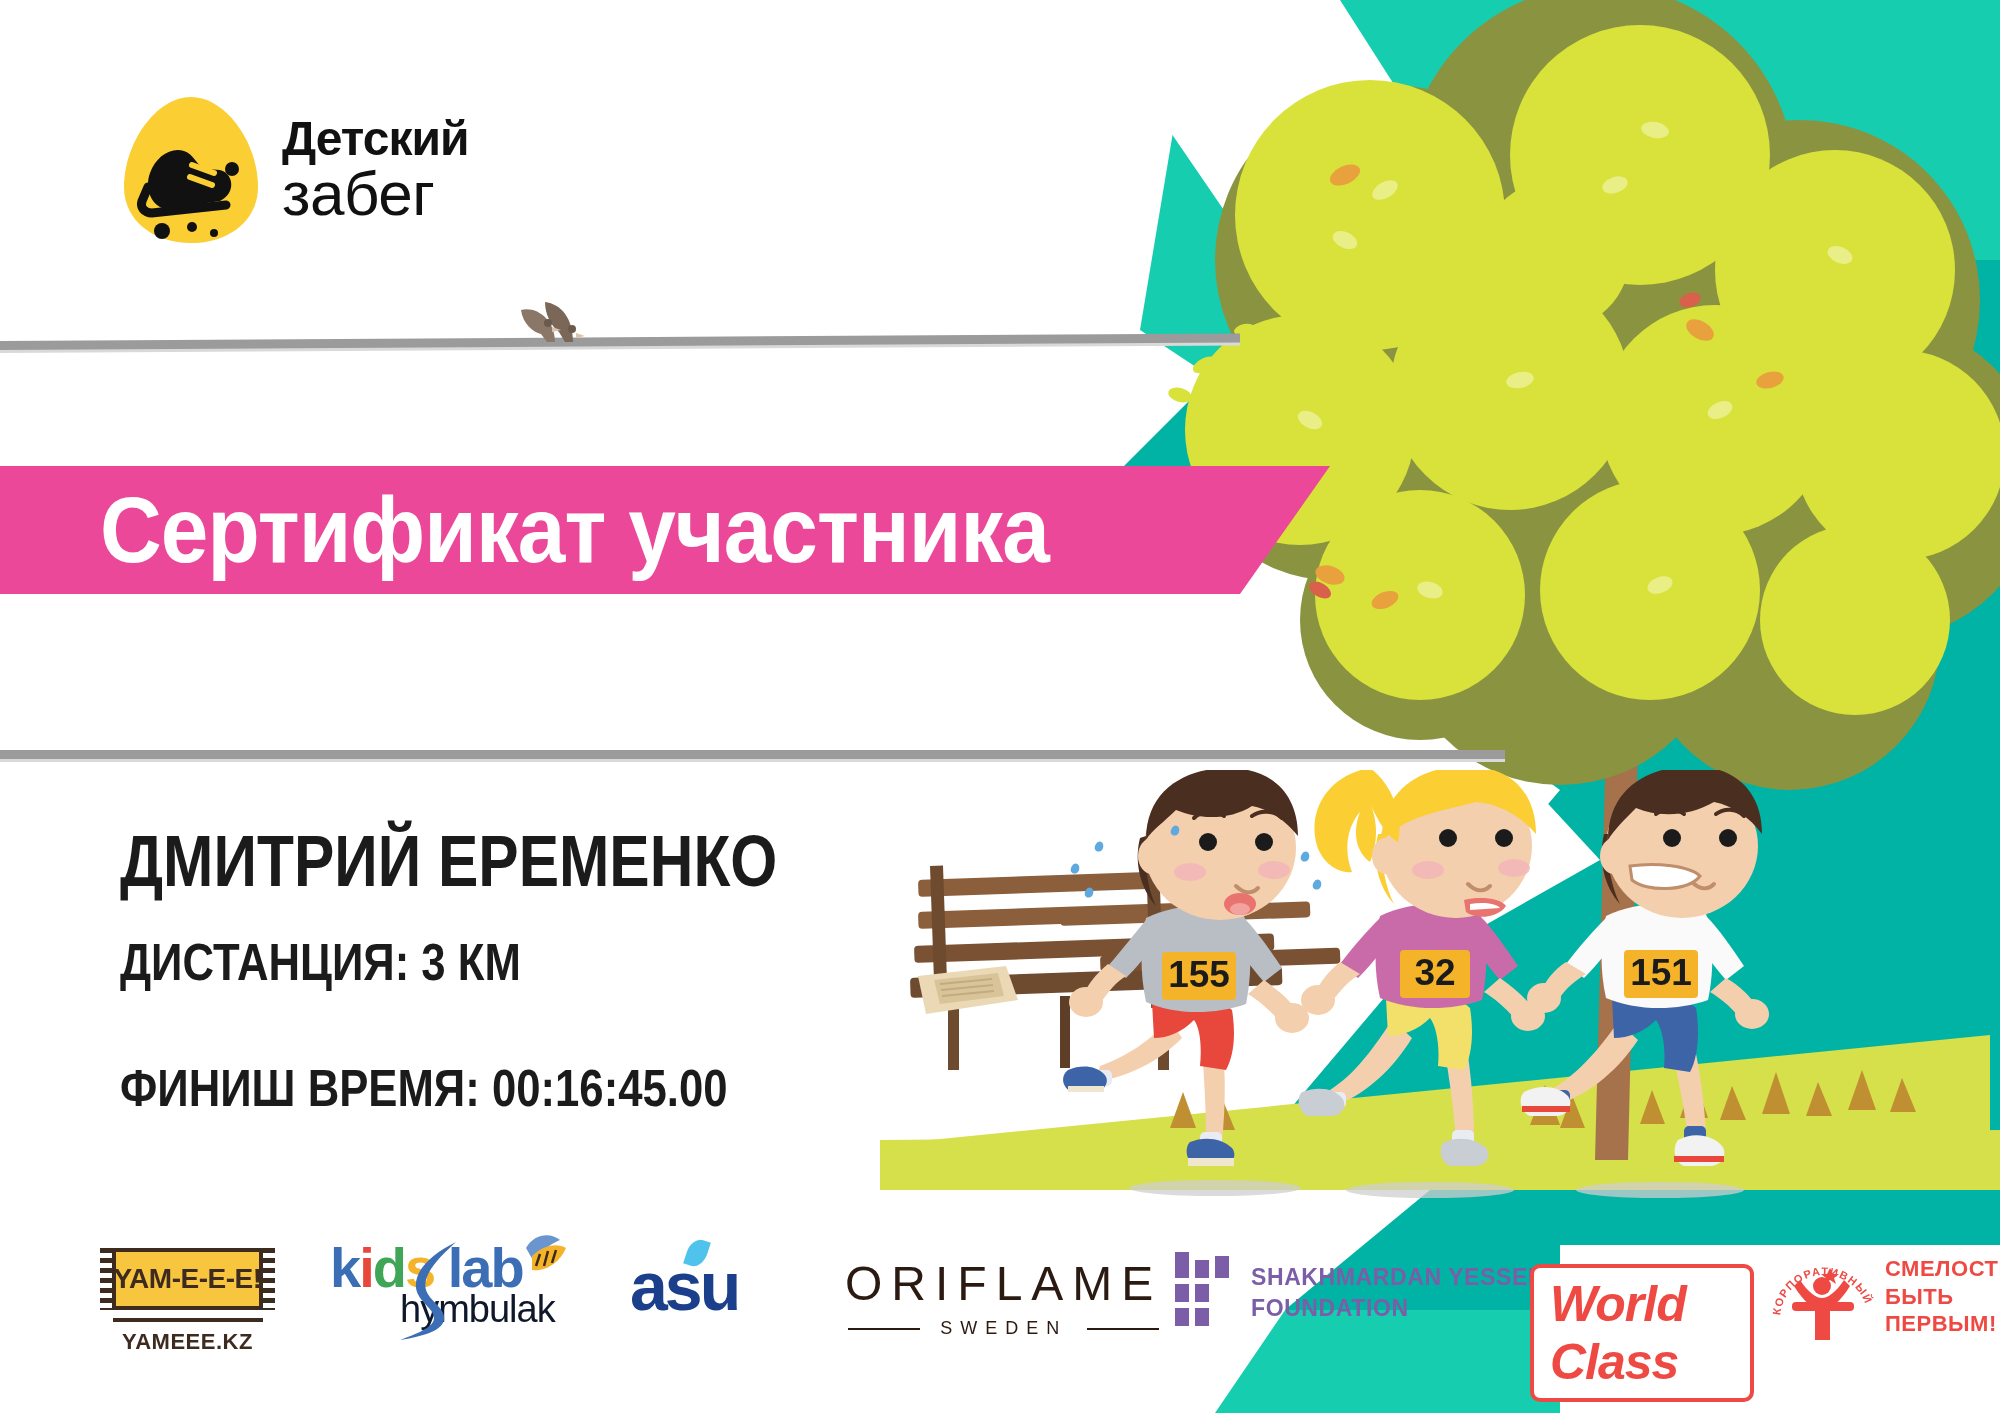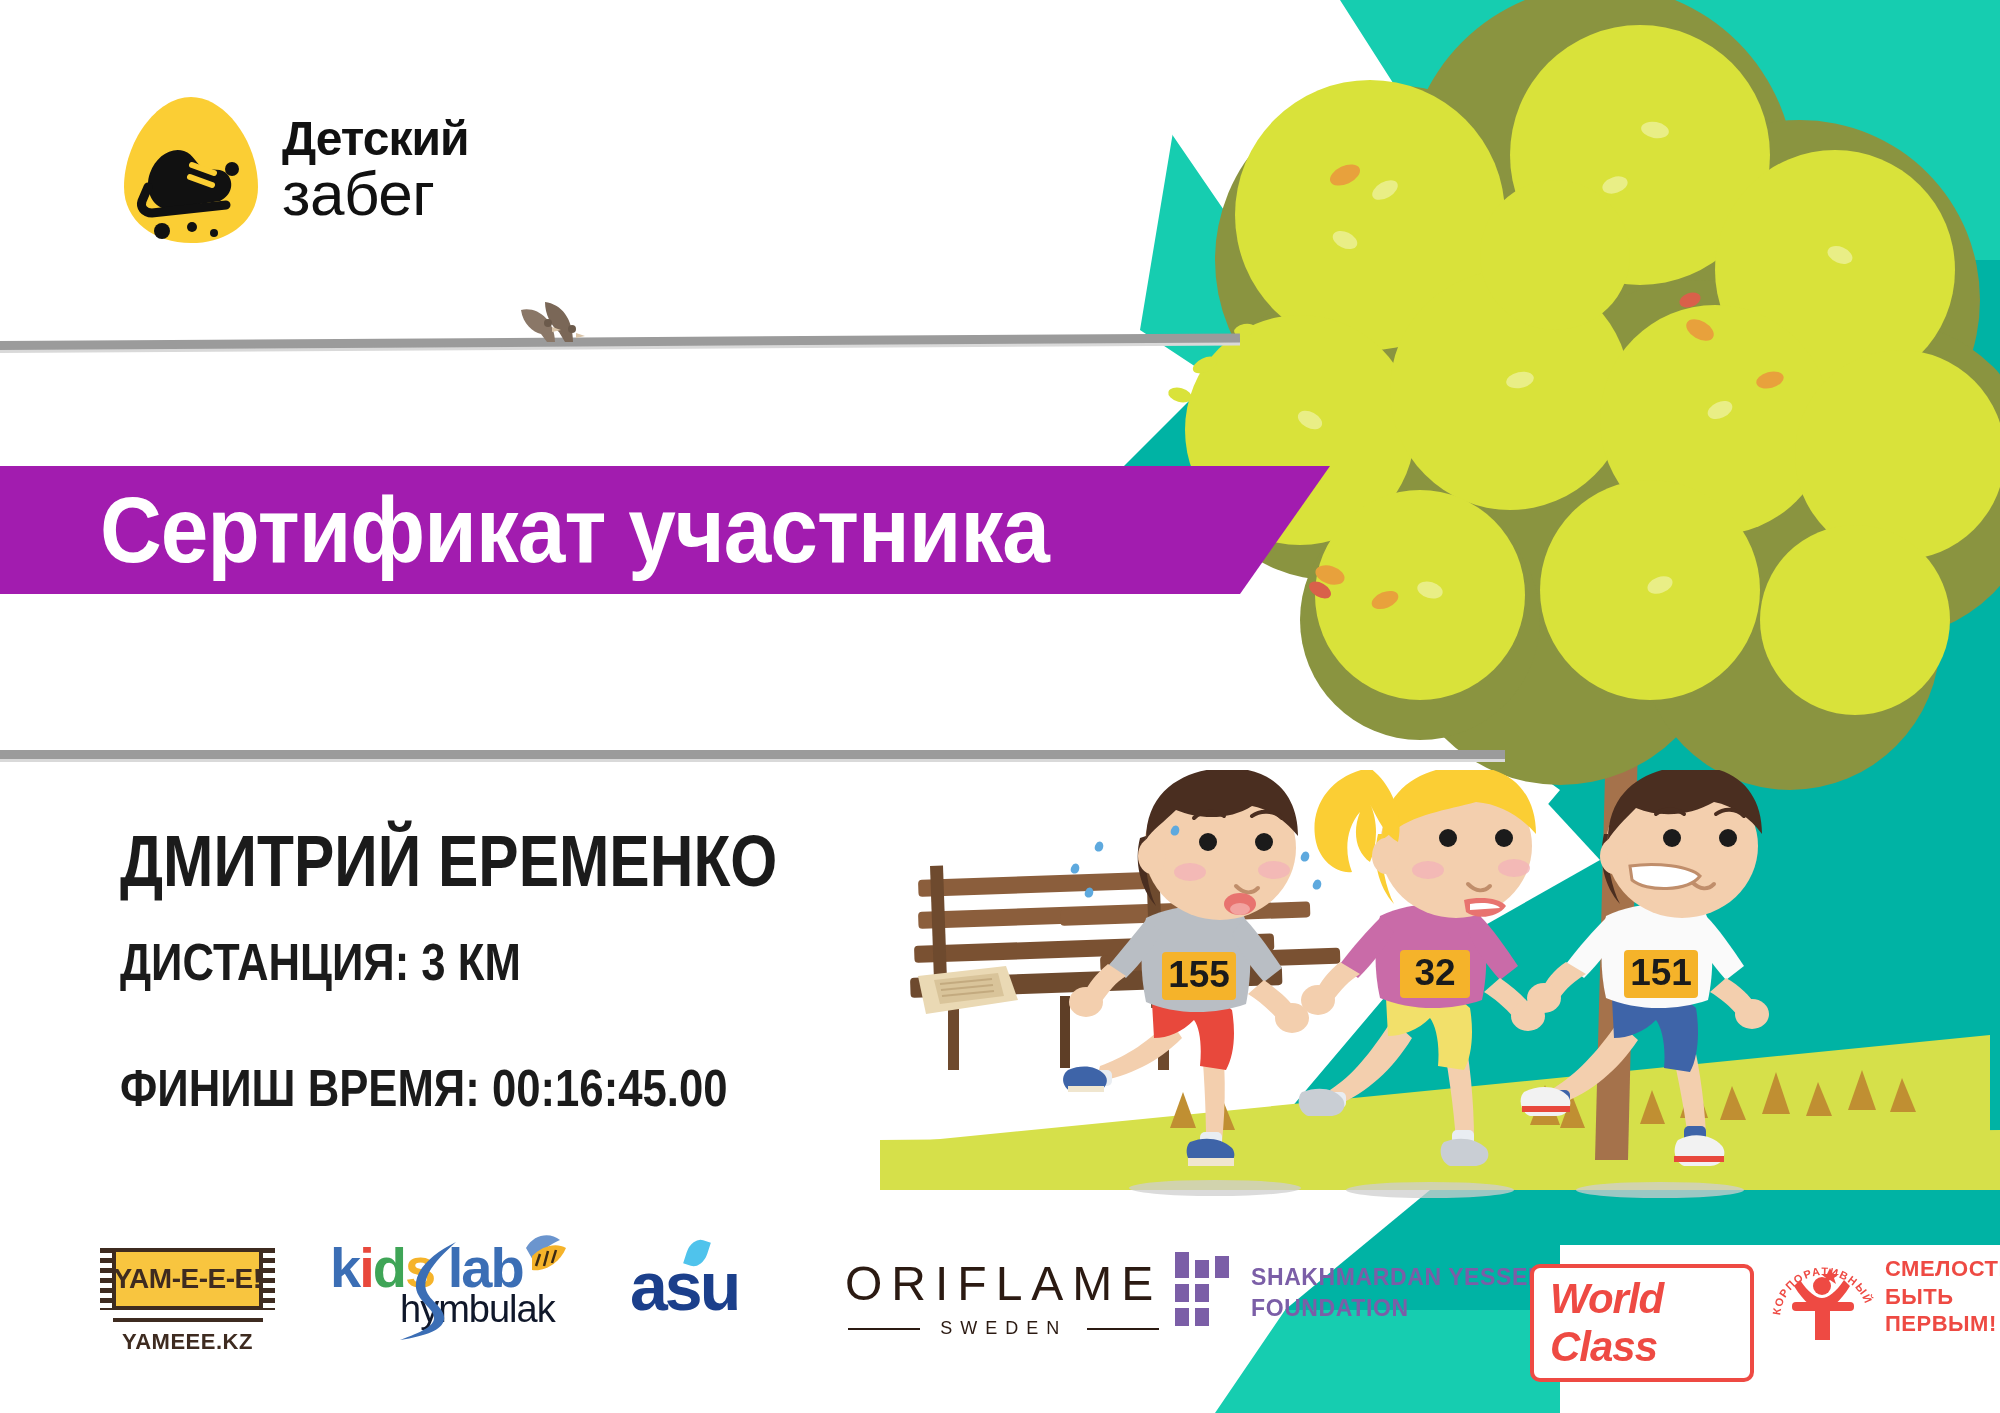--- a/index.html
+++ b/index.html
@@ -24,21 +24,21 @@
   .am-badge{position:relative;width:100px;height:100px;margin-left:-6px;}
 
   
   .wire{position:absolute;height:9px;background:#9b9b9b;box-shadow:0 3px 0 #d9d9d9;}
   .wire-top{left:0;top:341px;width:1240px;transform:rotate(-0.35deg);transform-origin:left center;}
   .wire-mid{left:0;top:750px;width:1505px;}
 
   .birds{position:absolute;left:515px;top:296px;width:110px;height:55px;}
 
   
-  .banner{position:absolute;left:0;top:466px;width:1330px;height:128px;background:#a21caf;
+  .banner{position:absolute;left:0;top:466px;width:1330px;height:128px;background:#ec4899;
           clip-path:polygon(0 0,1330px 0,1240px 128px,0 128px);display:flex;align-items:center;}
   .banner-title{color:#ffffff;font-size:92px;font-weight:bold;letter-spacing:-1px;
                 margin-left:100px;white-space:nowrap;transform:scaleX(.93);transform-origin:left center;}
 
   
   .info{position:absolute;left:120px;top:820px;}
   .p-name{font-size:72px;font-weight:bold;color:#1b1b1b;letter-spacing:0px;
           transform:scaleX(.84);transform-origin:left center;white-space:nowrap;}
   .p-dist{font-size:52px;font-weight:bold;color:#1b1b1b;margin-top:30px;
           transform:scaleX(.84);transform-origin:left center;white-space:nowrap;}
@@ -77,21 +77,21 @@
   .ori-line{width:72px;height:2px;background:#2B1A12;}
   .ori-sub{font-size:18px;color:#2B1A12;letter-spacing:8px;}
 
   .shy{left:1175px;top:20px;gap:22px;}
   .shy-mark{display:grid;grid-template-columns:repeat(3,14px);grid-template-rows:repeat(3,18px);gap:6px;}
   .shy-mark span{background:#7B5EA7;display:block;}
   .shy-t{font-size:23px;font-weight:bold;color:#7B5EA7;line-height:1.35;letter-spacing:.6px;}
 
   .wc{left:1530px;top:24px;}
   .wc-box{position:relative;padding:7px 16px;border:4px solid #EE4A43;border-radius:10px;background:#fff;}
-  .wc-t{font-size:42px;font-weight:bold;font-style:italic;color:#EE4A43;letter-spacing:-1px;
+  .wc-t{font-size:50px;font-weight:bold;font-style:italic;color:#EE4A43;letter-spacing:-1px;
         -webkit-text-stroke:2px #fff; paint-order:stroke fill;}
 
   .sbp{left:1770px;top:4px;gap:10px;}
   .sbp-mark{position:relative;width:105px;height:105px;}
   .sbp-t{font-size:22px;font-weight:bold;color:#EE4A43;line-height:1.25;letter-spacing:.5px;}
 </style>
 </head>
 <body>
 
 <div class="cert">

